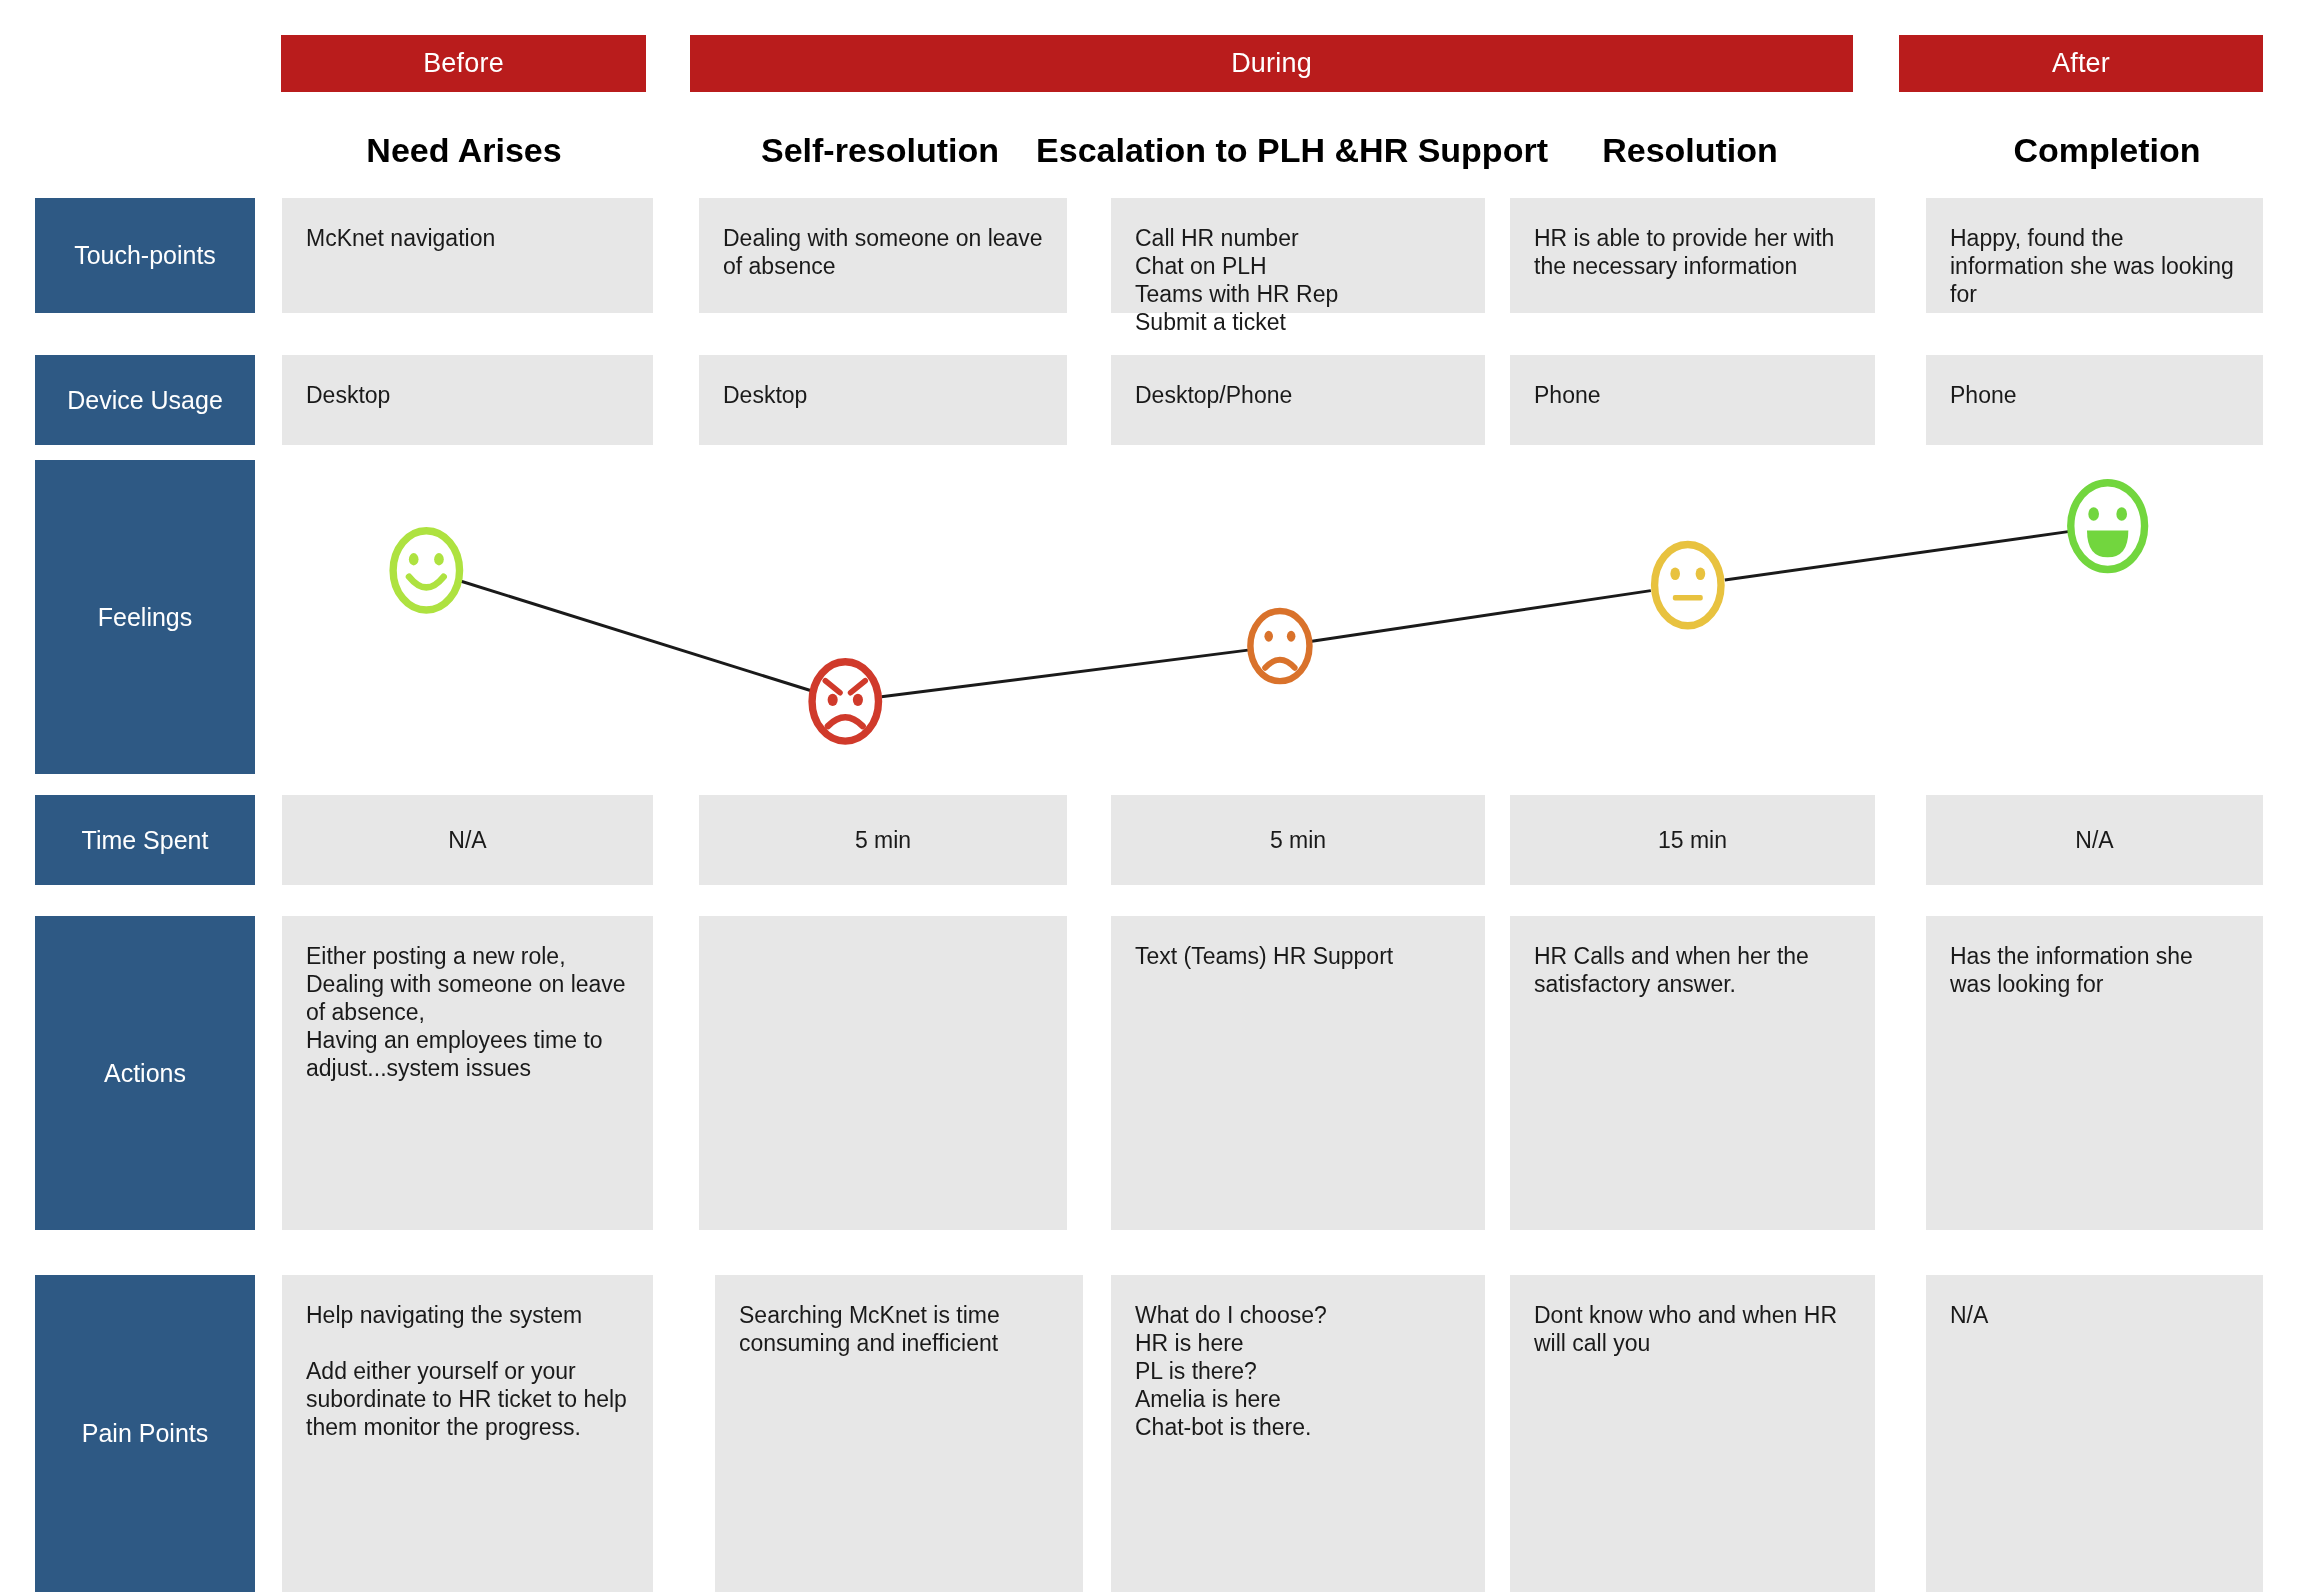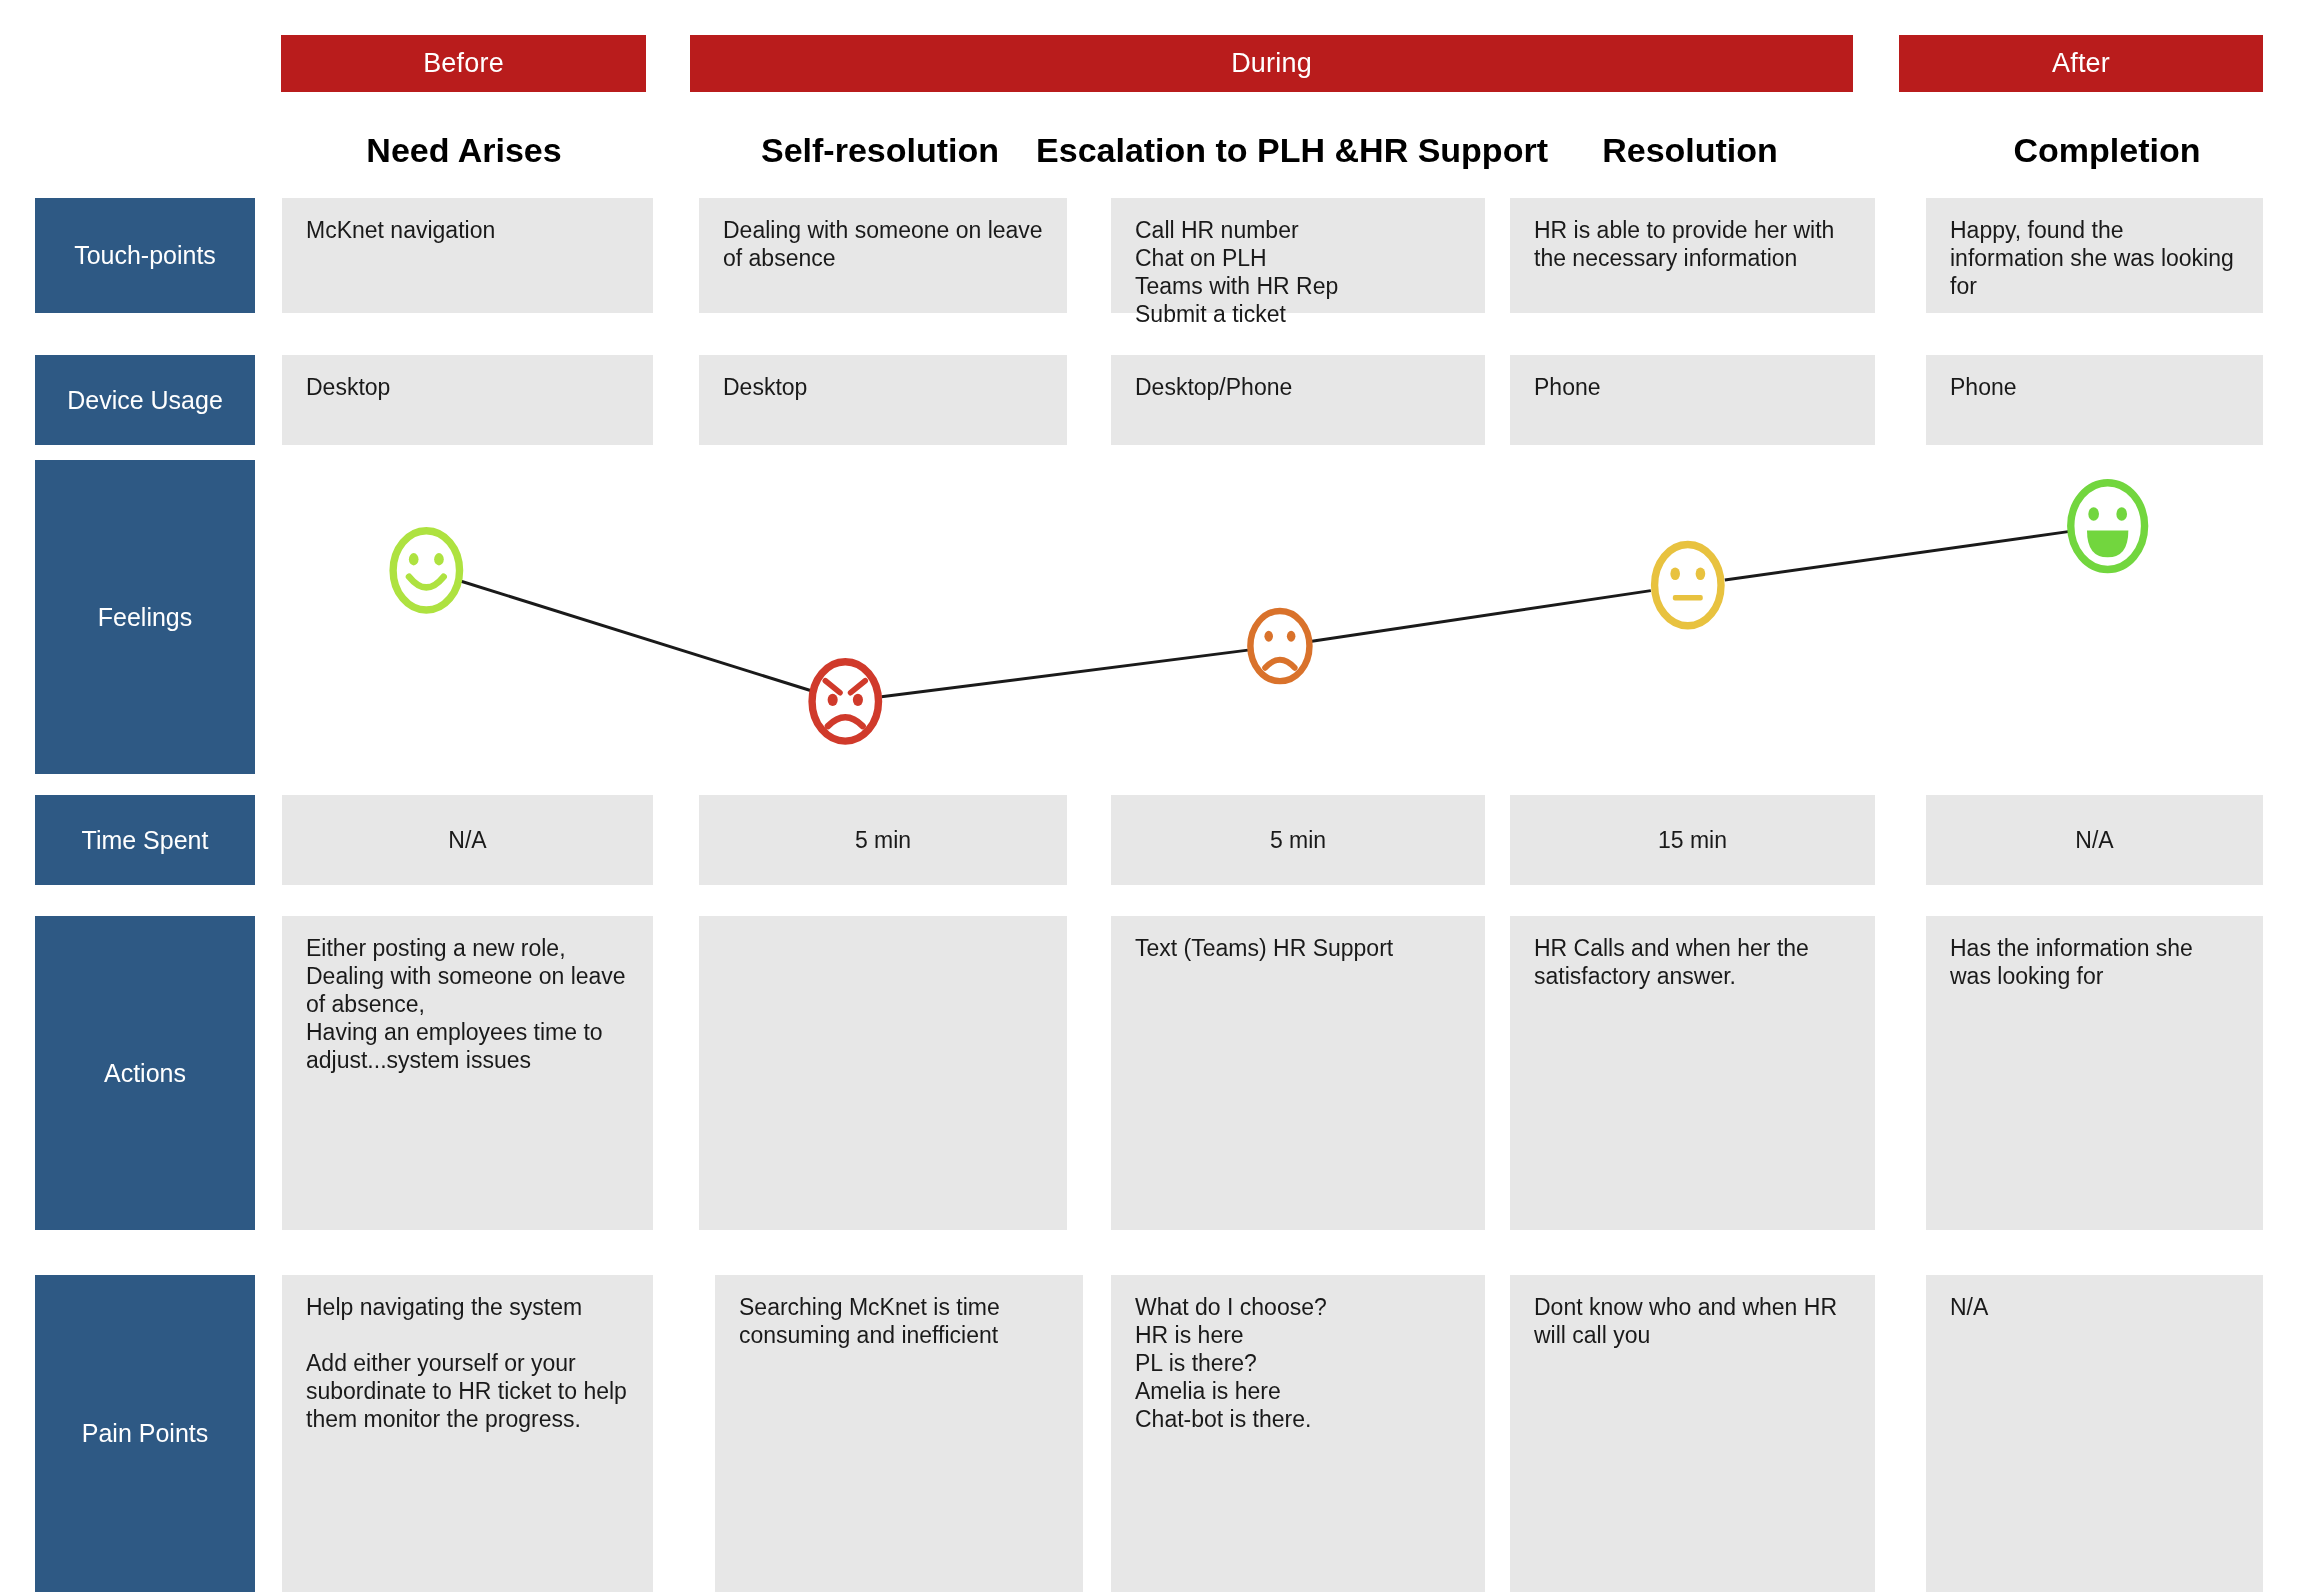--- a/index.html
+++ b/index.html
@@ -42,21 +42,21 @@
     text-align:center;
   }
 
   
   .cell{
     position:absolute;
     background:#E7E7E7;
     color:#1a1a1a;
     font-size:23px;
     line-height:1.22;
-    padding:18px 24px 11px 24px;
+    padding:26px 24px 11px 24px;
     box-sizing:border-box;
     white-space:pre-line;
   }
   .cell.center{
     padding:0;
     display:flex;align-items:center;justify-content:center;
     text-align:center;
     white-space:normal;
   }
 

